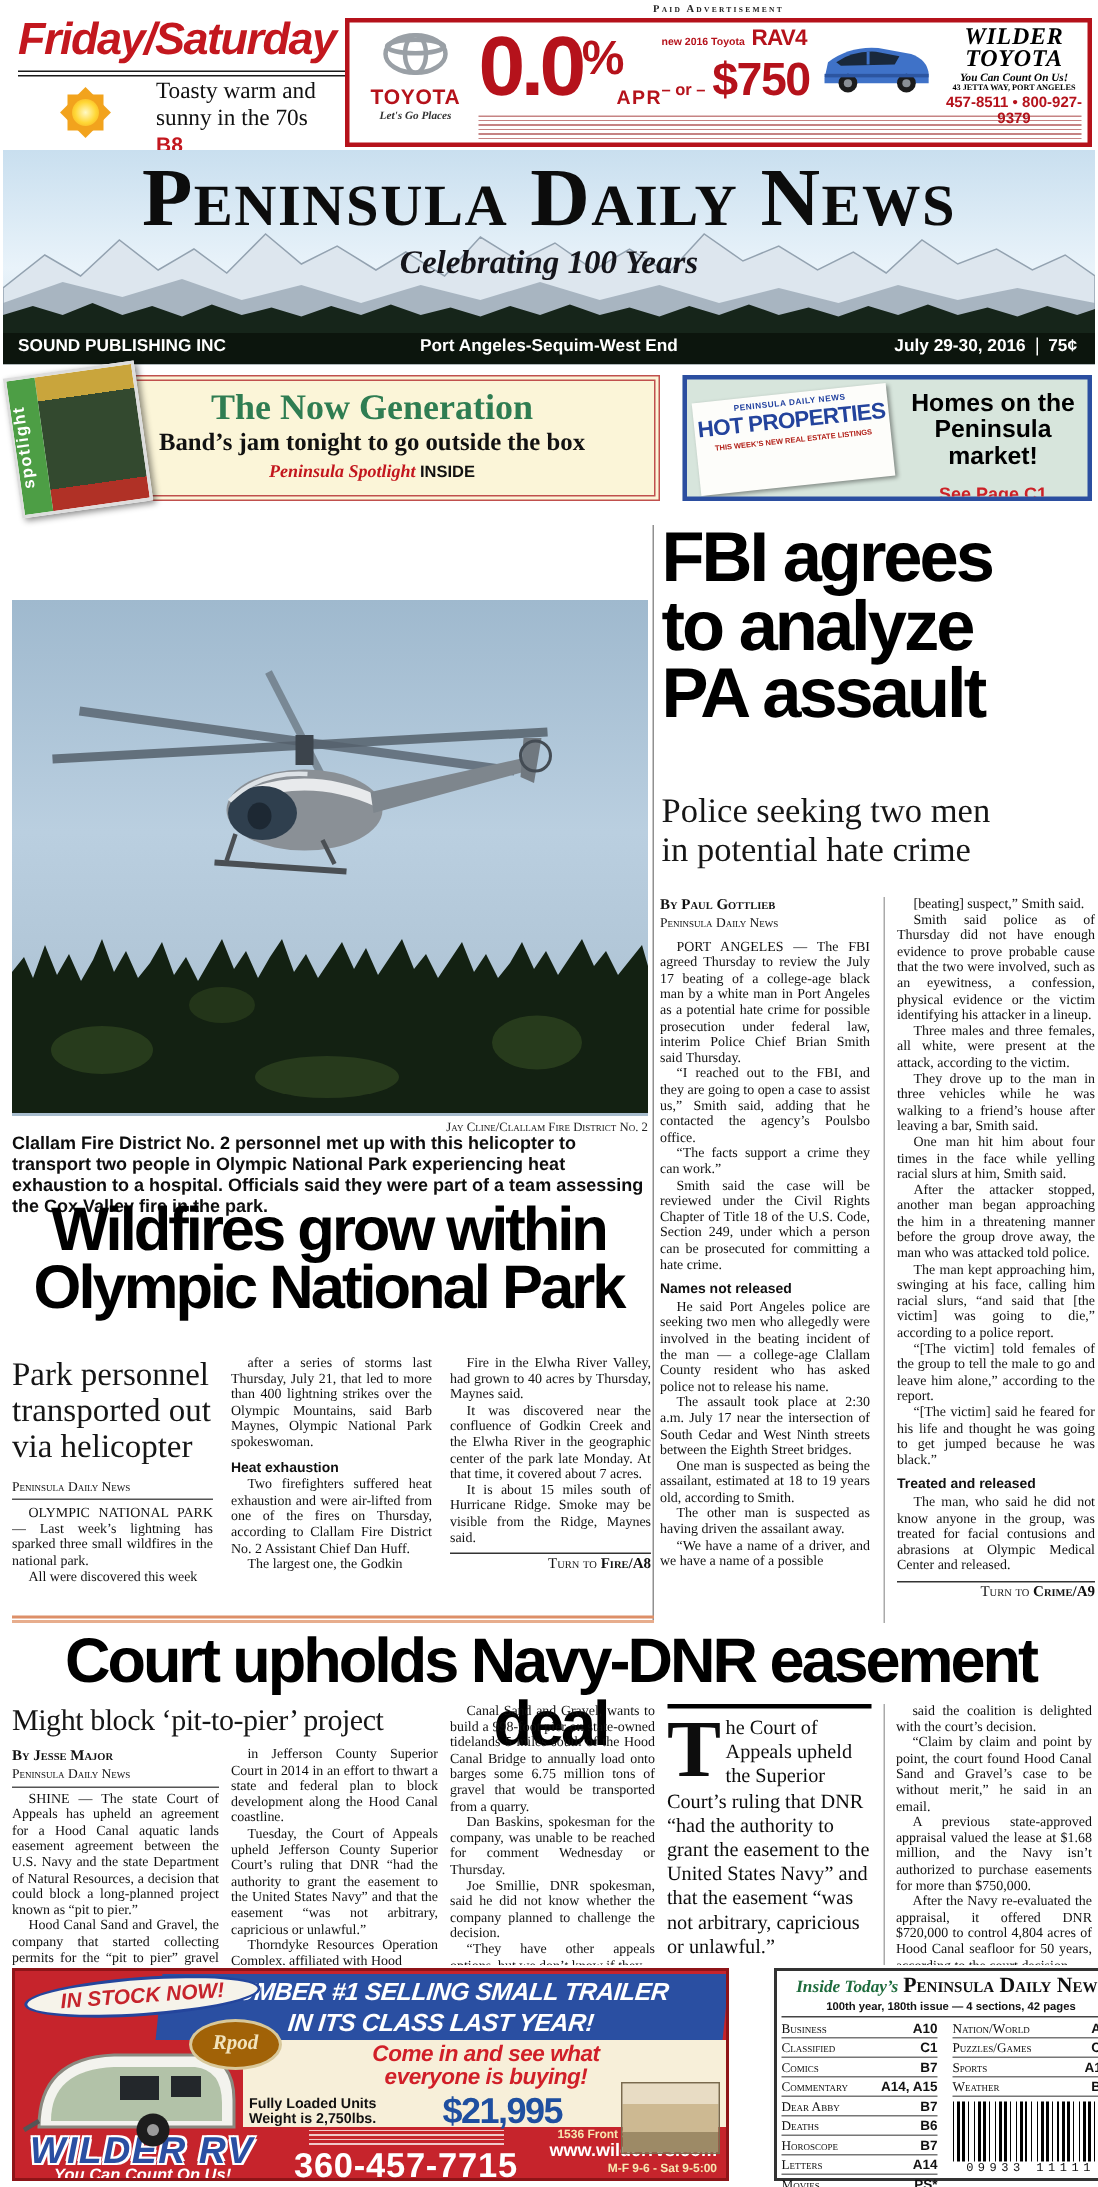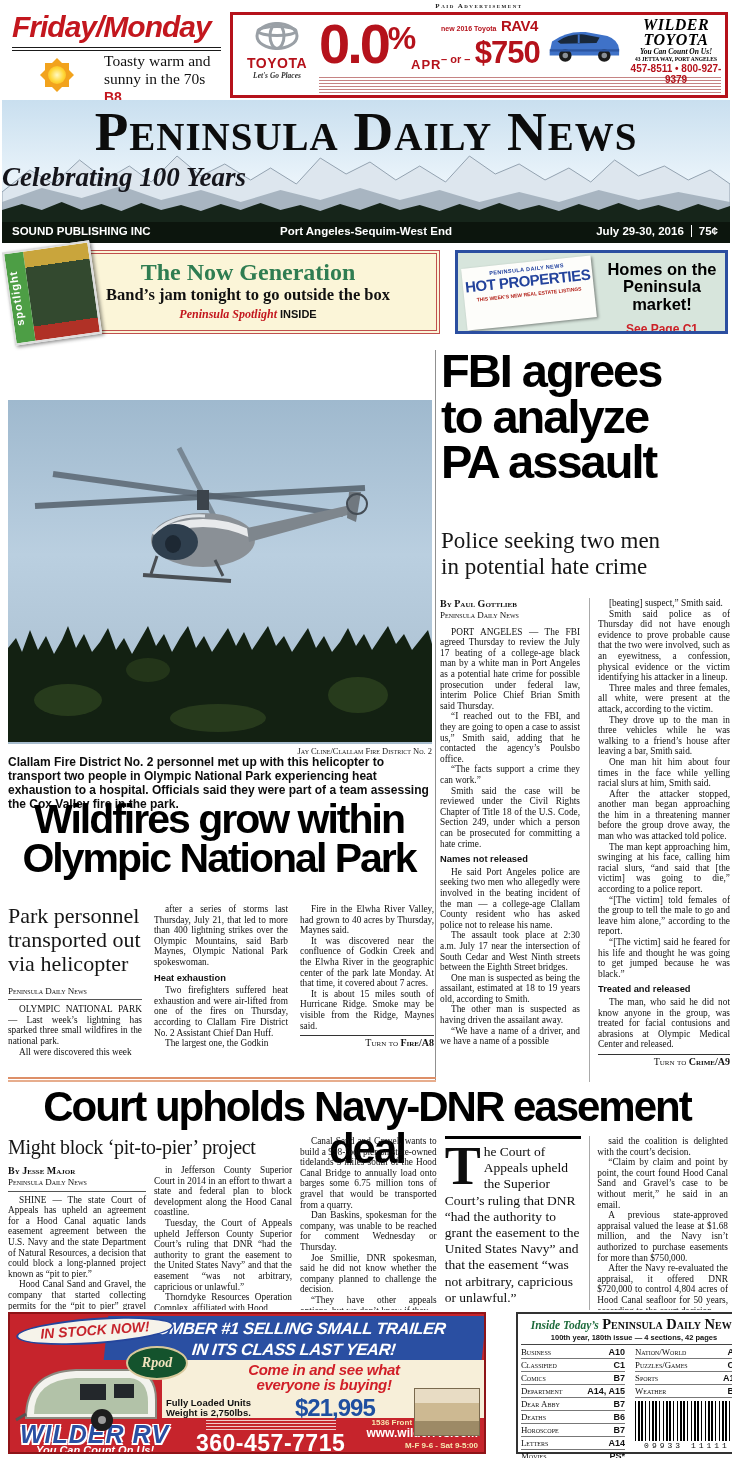--- a/index.html
+++ b/index.html
@@ -47,22 +47,22 @@
   .t-dealer .daddr { font-size:5.5px; font-weight:bold; }
   .t-dealer .dphone { color:#b5121b; font-family:"Liberation Sans",sans-serif; font-weight:bold; font-size:10px; margin-top:1px; }
   .t-fine { position:absolute; left:86px; right:4px; bottom:2px; height:16px;
     background:repeating-linear-gradient(180deg, rgba(150,30,30,.55) 0 1px, transparent 1px 3px); }
 
   
   .masthead { left:2px; top:100px; width:728px; height:143px;
     background:linear-gradient(180deg,#c9dfef 0%,#e9f3fa 55%,#cfe0ec 100%); overflow:hidden; }
   .mh-title { position:absolute; top:4px; width:100%; text-align:center; font-weight:bold;
     font-variant:small-caps; font-size:55px; letter-spacing:1px; color:#0c0c0c; line-height:1; }
-  .mh-sub { position:absolute; top:62px; width:100%; text-align:left; font-style:italic;
-    font-weight:bold; font-size:27px; color:#15151b; }
+  .mh-sub { position:absolute; top:62px; width:100%; text-align:center; font-style:italic;
+    font-weight:bold; font-size:22px; color:#15151b; }
   .mh-mtn { position:absolute; left:0; bottom:21px; width:100%; height:72px; }
   .mh-band { position:absolute; left:0; bottom:0; width:100%; height:21px; background:#0c150d;
     color:#fff; font-family:"Liberation Sans",sans-serif; font-weight:bold; font-size:11.5px; }
   .mh-band .cell { position:absolute; top:3px; }
   .mh-price-sep { border-left:1.5px solid #fff; padding-left:7px; margin-left:7px; }
 
   
   .promo-left { left:56px; top:250px; width:384px; height:84px; background:#fbf5d8;
     border:4px double #c0504d; text-align:center; padding-top:6px; }
   .pl-title { color:#2f7d52; font-size:24px; font-weight:bold; line-height:1.05; }
@@ -141,21 +141,21 @@
 
   
   .rv { left:8px; top:1312px; width:478px; height:142px; background:#c6242c; border:2px solid #8e1418; overflow:hidden; }
   .rv-banner { position:absolute; left:96px; top:2px; width:378px; height:44px; background:#2a4fa2;
     transform:skewX(-6deg); color:#fff; font-family:"Liberation Sans",sans-serif; font-weight:bold;
     font-style:italic; text-align:center; font-size:16.5px; line-height:1.25; letter-spacing:-.3px; padding-top:2px; }
   .rv-instock { position:absolute; left:6px; top:4px; width:158px; height:26px; background:#f6f3ea;
     border:2.5px solid #24459c; border-radius:50%; transform:rotate(-4deg); color:#c6242c;
     font-family:"Liberation Sans",sans-serif; font-weight:bold; font-style:italic; font-size:14px;
     text-align:center; line-height:21px; z-index:3; }
-  .rv-rpod { position:absolute; left:116px; top:32px; width:62px; height:34px; background:#14532d;
+  .rv-rpod { position:absolute; left:116px; top:32px; width:62px; height:34px; background:#a16207;
     border:2px solid #d8c89a; border-radius:50%; color:#f1e3bd; font-style:italic; font-weight:bold;
     font-size:14px; text-align:center; line-height:30px; z-index:4; }
   .rv-trailer { position:absolute; left:4px; top:44px; z-index:2; }
   .rv-mid { position:absolute; left:152px; top:46px; width:324px; height:58px; background:#f7efd9; }
   .rv-come { color:#d11f28; font-family:"Liberation Sans",sans-serif; font-weight:bold; font-style:italic;
     font-size:15px; line-height:1.0; text-align:center; padding-top:2px; letter-spacing:-.3px; }
   .rv-row2 { position:absolute; left:4px; top:34px; width:250px; display:flex; align-items:center; gap:6px; }
   .rv-loaded { color:#111; font-family:"Liberation Sans",sans-serif; font-weight:bold; font-size:9.5px; line-height:1.1; }
   .rv-price { color:#1f4fa0; font-family:"Liberation Sans",sans-serif; font-weight:bold; font-size:24px; letter-spacing:-1px;margin-left:38px; }
   .rv-interior { position:absolute; right:4px; top:74px; width:66px; height:48px; z-index:5;
@@ -193,21 +193,21 @@
     background:repeating-linear-gradient(90deg,#000 0 1px,#fff 1px 3px,#000 3px 5px,#fff 5px 6px,#000 6px 8px,#fff 8px 10px,#000 10px 11px,#fff 11px 14px); }
   .bdigits { text-align:center; font-family:"Liberation Mono","DejaVu Sans Mono",monospace;
     font-size:8px; letter-spacing:3px; }
 </style>
 </head>
 <body>
 
 <div id="page">
 
   <div class="abs paid-label">Paid Advertisement</div>
-  <div class="abs friday">Friday/Monday</div>
+  <div class="abs friday">Friday/Saturday</div>
   <div class="abs sun-wrap">
     <div class="sun-sq"></div>
     <div class="sun-sq r45"></div>
     <div class="sun-core"></div>
   </div>
   <div class="abs weather">
     <span>Toasty warm and sunny in the 70s </span><b>B8</b>
   </div>
   <div class="abs weather-bar"></div>
 
@@ -489,21 +489,21 @@
           </div>
         <div class="idx-row">
             <span class="lbl">Classified</span>
             <span class="pg">C1</span>
           </div>
         <div class="idx-row">
             <span class="lbl">Comics</span>
             <span class="pg">B7</span>
           </div>
         <div class="idx-row">
-            <span class="lbl">Department</span>
+            <span class="lbl">Commentary</span>
             <span class="pg">A14, A15</span>
           </div>
         <div class="idx-row">
             <span class="lbl">Dear Abby</span>
             <span class="pg">B7</span>
           </div>
         <div class="idx-row">
             <span class="lbl">Deaths</span>
             <span class="pg">B6</span>
           </div>

